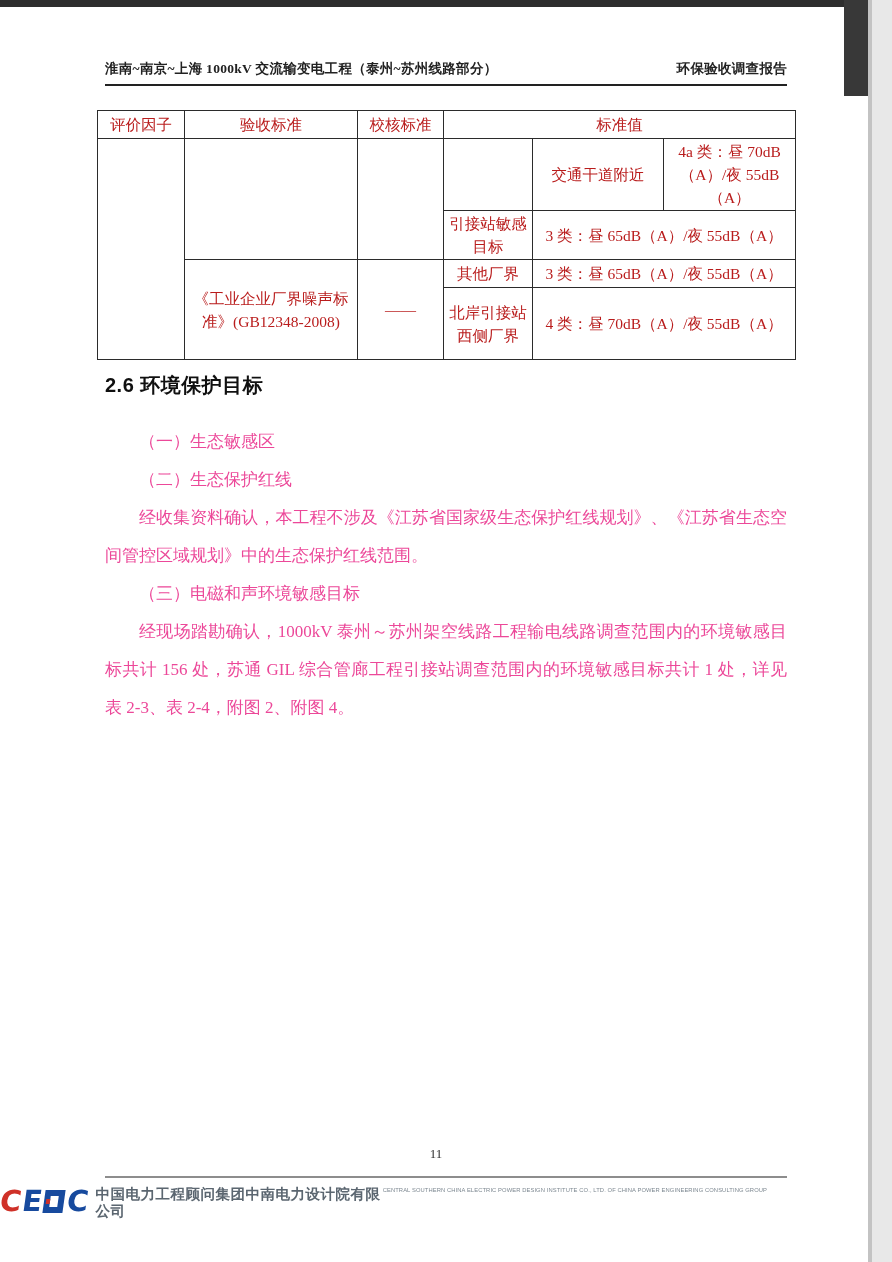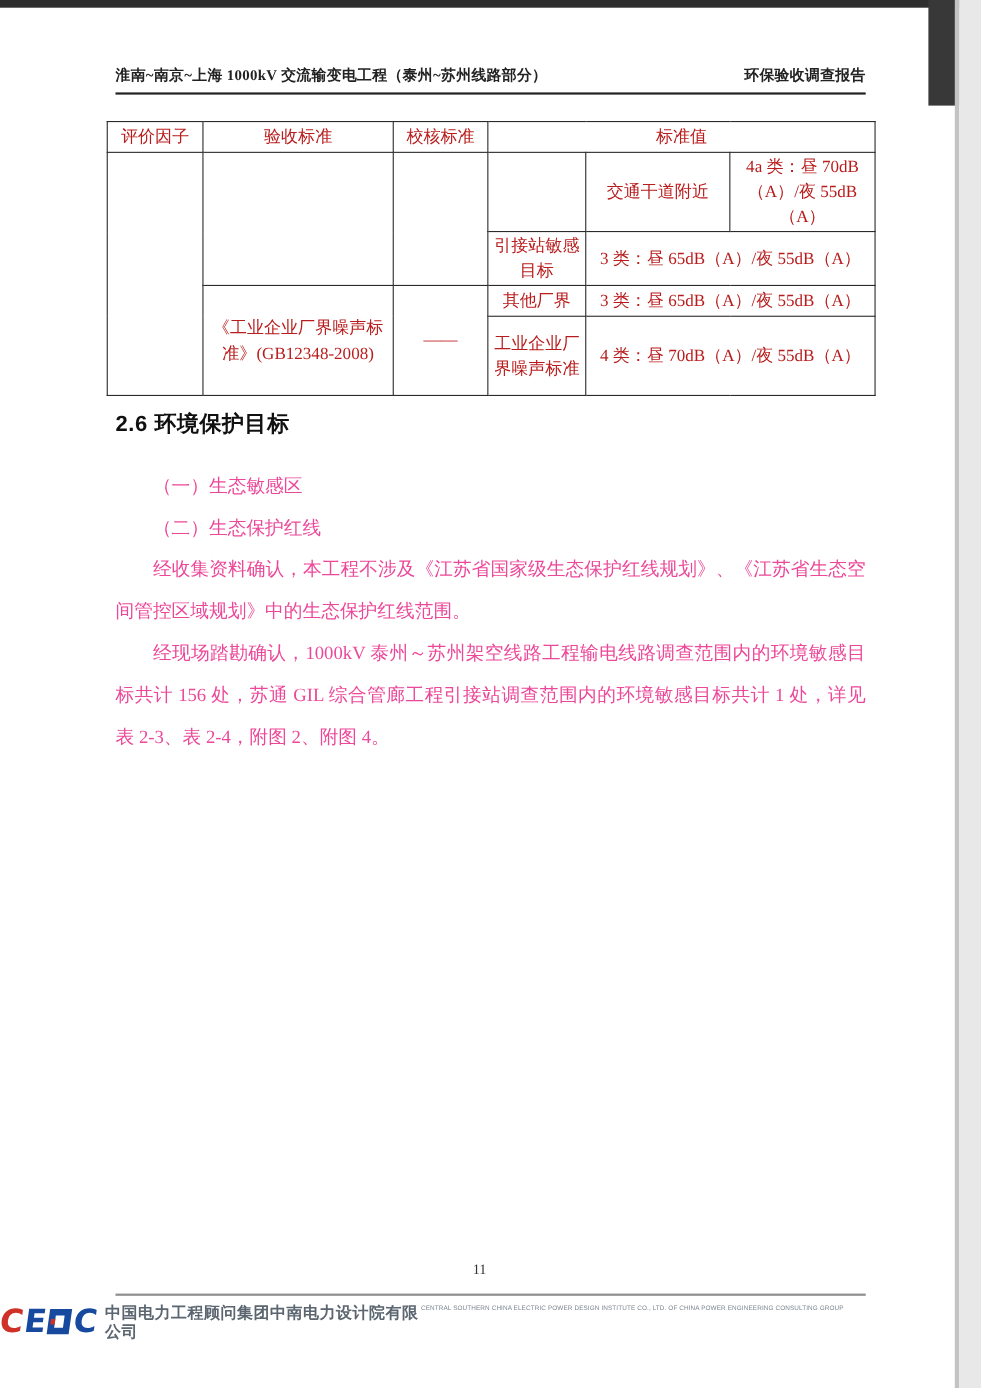--- a/index.html
+++ b/index.html
@@ -124,32 +124,33 @@
       <td>引接站敏感目标</td>
       <td colspan="2">3 类：昼 65dB（A）/夜 55dB（A）</td>
     </tr>
     <tr class="r3">
       <td rowspan="2">《工业企业厂界噪声标准》(GB12348-2008)</td>
       <td rowspan="2">——</td>
       <td>其他厂界</td>
       <td colspan="2">3 类：昼 65dB（A）/夜 55dB（A）</td>
     </tr>
     <tr class="r4">
-      <td>工业企业厂界噪声标准</td>
+      <td>北岸引接站西侧厂界</td>
       <td colspan="2">4 类：昼 70dB（A）/夜 55dB（A）</td>
     </tr>
   </tbody>
     </table>
 
   <div class="section-heading">2.6 环境保护目标</div>
 
   <div class="body-text">
     <p>（一）生态敏感区</p>
     <p>（二）生态保护红线</p>
     <p>经收集资料确认，本工程不涉及《江苏省国家级生态保护红线规划》、《江苏省生态空间管控区域规划》中的生态保护红线范围。</p>
+    <p>（三）电磁和声环境敏感目标</p>
     <p>经现场踏勘确认，1000kV 泰州～苏州架空线路工程输电线路调查范围内的环境敏感目标共计 156 处，苏通 GIL 综合管廊工程引接站调查范围内的环境敏感目标共计 1 处，详见表 2-3、表 2-4，附图 2、附图 4。</p>
   </div>
 
   <div class="page-number">11</div>
   <div class="footer-rule"></div>
 
   <div class="logo">
     <div class="logo-mark">
       <span class="logo-letter" id="logo-l1" style="color: rgb(207, 49, 40);">C</span>
       <span class="logo-letter" id="logo-l2" style="color: rgb(23, 74, 158);">E</span>

